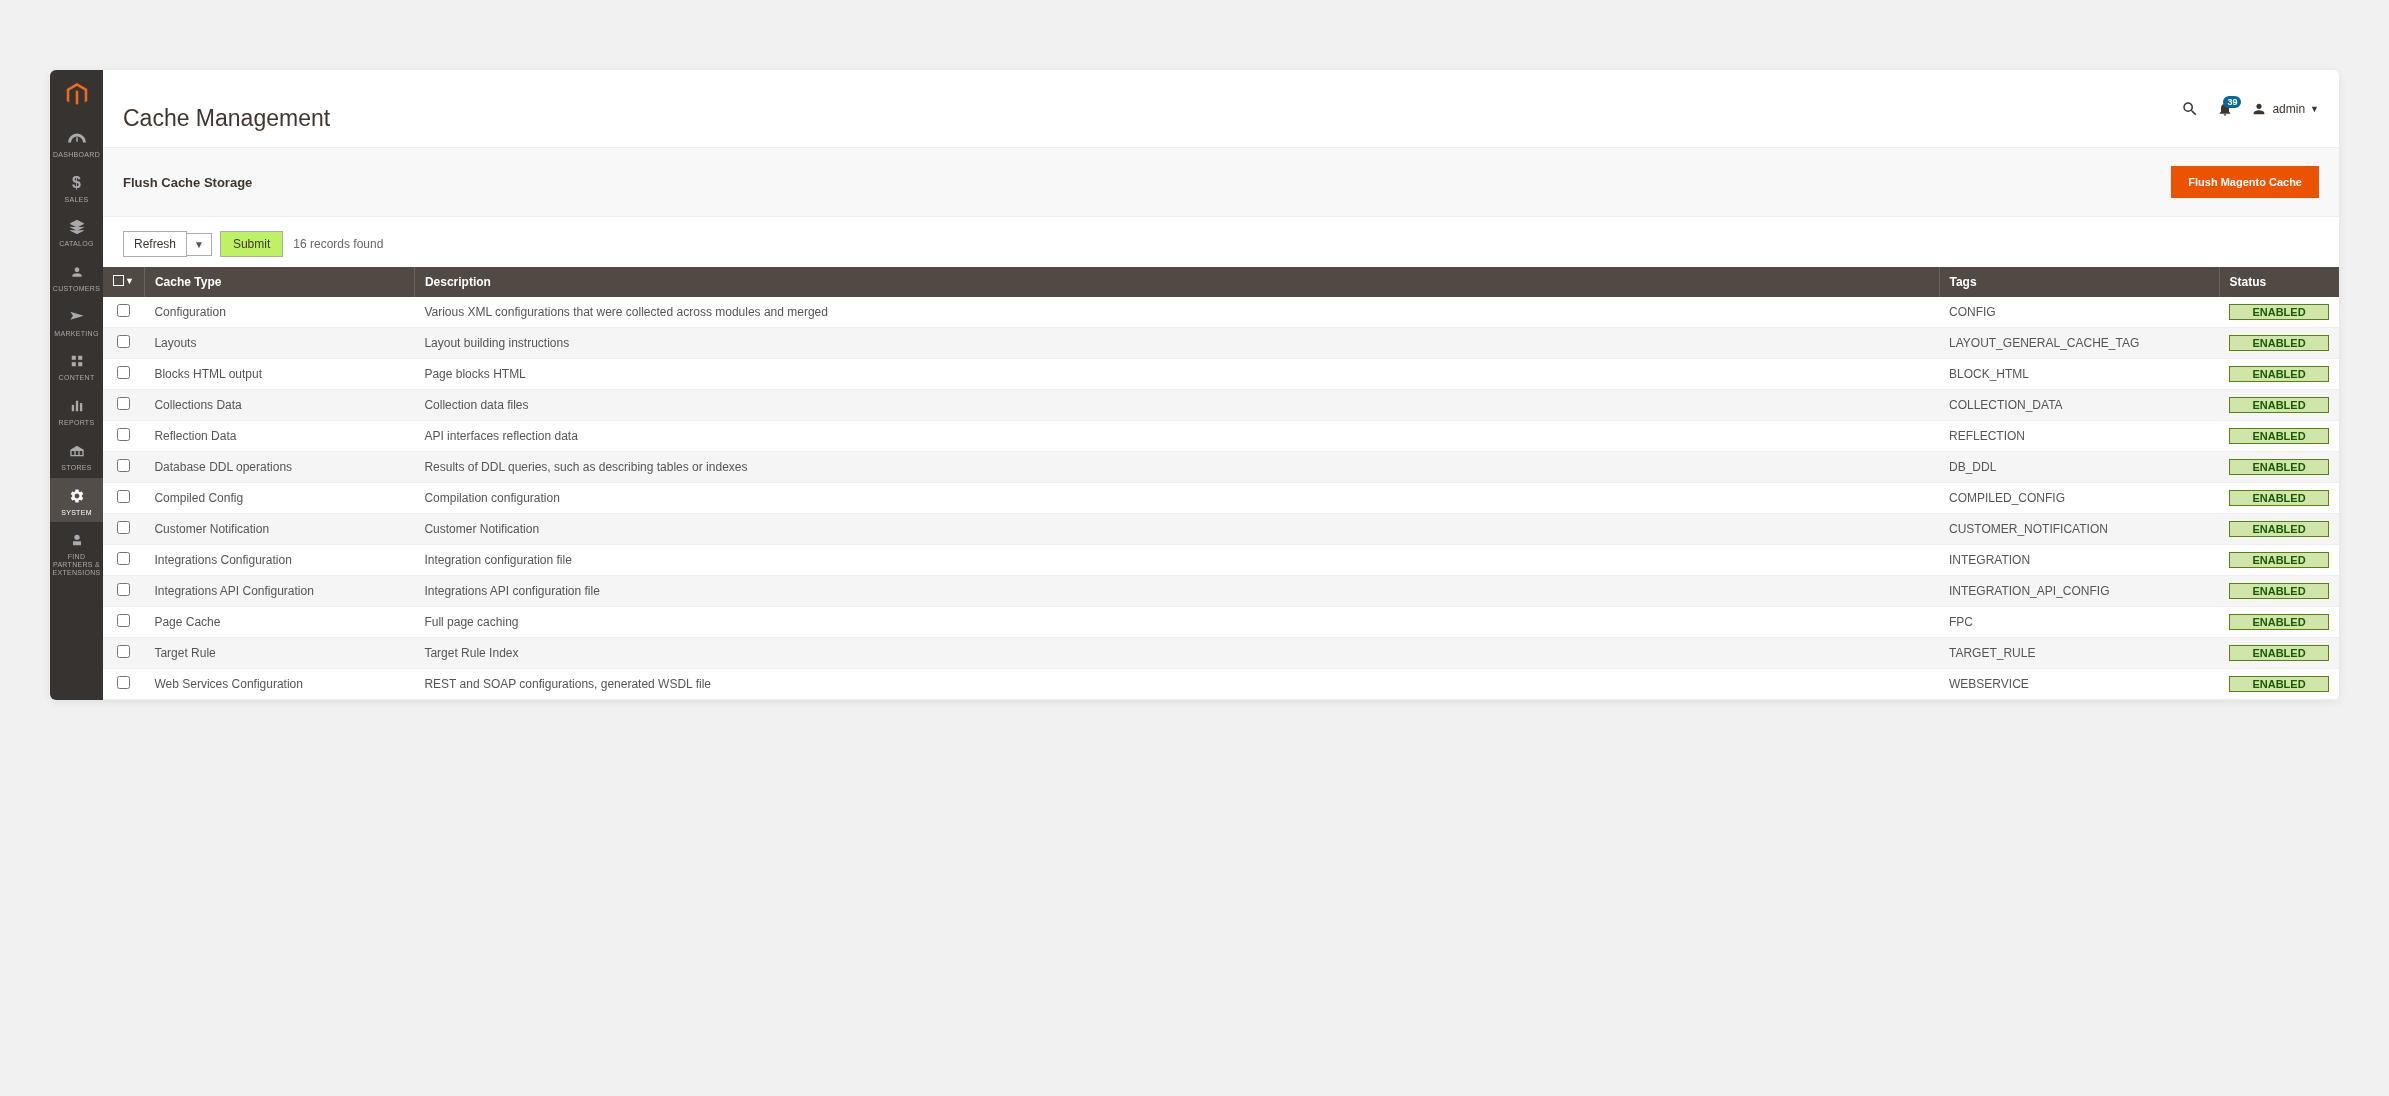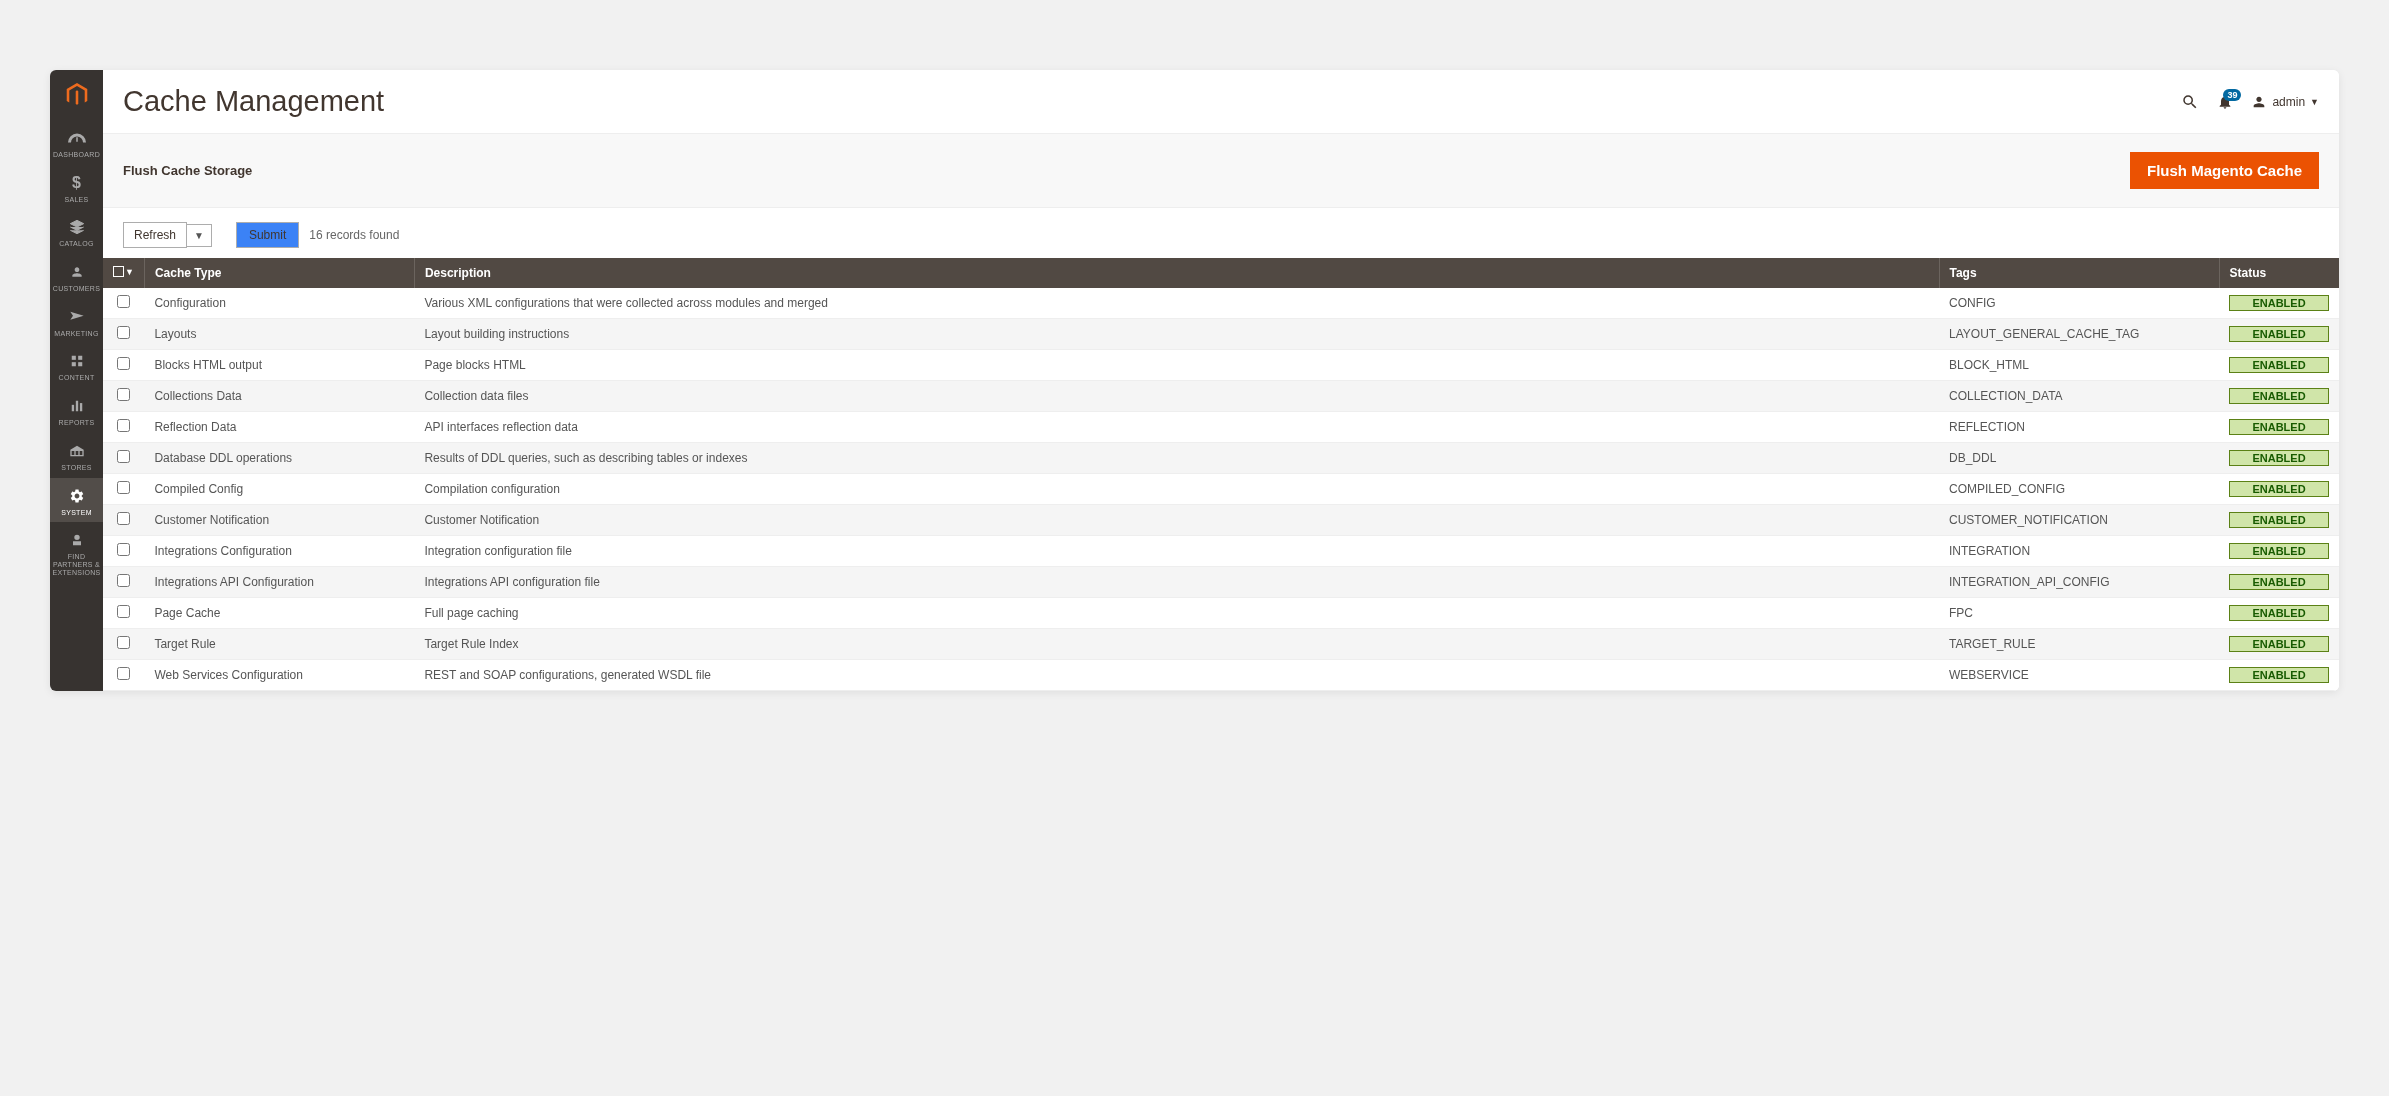--- a/index.html
+++ b/index.html
@@ -15,37 +15,37 @@
 .sidebar-item { display: flex; flex-direction: column; align-items: center; justify-content: center; padding: 8px 0 6px; cursor: pointer; color: #aaa; }
 .sidebar-item.active { background: #524d49; color: #fff; }
 .sidebar-item .icon { height: 20px; display: flex; align-items: center; justify-content: center; }
 .sidebar-item .label { font-size: 7px; letter-spacing: 0.3px; text-align: center; margin-top: 3px; line-height: 1.1; padding: 0 2px; text-transform: uppercase; }
 
 
 .main { flex: 1; background: #fff; display: flex; flex-direction: column; }
 
 
 .page-header { padding: 15px 20px 5px; display: flex; align-items: center; justify-content: space-between; }
-.page-title { font-size: 29px; font-weight: 400; color: #41362f; }
+.page-title { font-size: 23px; font-weight: 400; color: #41362f; margin-top: 20px; }
 .header-actions { display: flex; align-items: center; gap: 18px; }
 .icon-btn { cursor: pointer; position: relative; display: flex; align-items: center; }
 .badge { position: absolute; top: -5px; right: -8px; background: #0369a1; color: #fff; border-radius: 9px; font-size: 9px; font-weight: 700; padding: 1px 4px; min-width: 14px; text-align: center; }
 .user-menu { display: flex; align-items: center; gap: 5px; cursor: pointer; font-size: 12px; color: #41362f; }
 
 
 .action-bar { background: #f8f8f8; border: 1px solid #eee; border-left: none; border-right: none; margin-top: 10px; padding: 18px 20px; display: flex; justify-content: space-between; gap: 14px; }
 .btn-link { background: none; border: none; color: #41362f; font-size: 13px; font-weight: 600; cursor: pointer; }
-.btn-primary { background: #eb5202; color: #fff; border: 1px solid #eb5202; padding: 9px 16px; font-size: 15px; font-weight: 600; cursor: pointer; }
+.btn-primary { background: #eb5202; color: #fff; border: 1px solid #eb5202; padding: 9px 16px; font-size: 11px; font-weight: 600; cursor: pointer; }
 
 
 .grid-toolbar { padding: 14px 20px 10px; display: flex; align-items: center; gap: 10px; }
 .toolbar-left { display: flex; align-items: center; }
 .btn-secondary { background: #fff; border: 1px solid #adadad; padding: 5px 10px; font-size: 12px; color: #41362f; cursor: pointer; }
 .btn-split-arrow { background: #fff; border: 1px solid #adadad; border-left: none; padding: 5px 7px; font-size: 10px; cursor: pointer; color: #555; }
-.btn-submit { background: #3b82f6; border: 1px solid #adadad; padding: 5px 12px; font-size: 12px; cursor: pointer; margin-left: 24px; color: #41362f; }
+.btn-submit { background: #bef264; border: 1px solid #adadad; padding: 5px 12px; font-size: 12px; cursor: pointer; margin-left: 8px; color: #41362f; }
 .records-count { font-size: 12px; color: #666; }
 
 
 .data-grid { width: calc(100% - 0px); border-collapse: collapse; font-size: 12px; margin: 0 0 0 0; }
 .data-grid th { background: #514943; color: #fff; text-align: left; font-weight: 600; padding: 8px 10px; font-size: 12px; border-right: 1px solid #6b645e; }
 .data-grid th:last-child { border-right: none; }
 .data-grid td { padding: 7px 10px; color: #555; border-bottom: 1px solid #eee; }
 .data-grid tbody tr:nth-child(even) { background: #f5f5f5; }
 .data-grid tbody tr:nth-child(odd) { background: #fff; }
 .col-check { width: 36px; text-align: center; }

